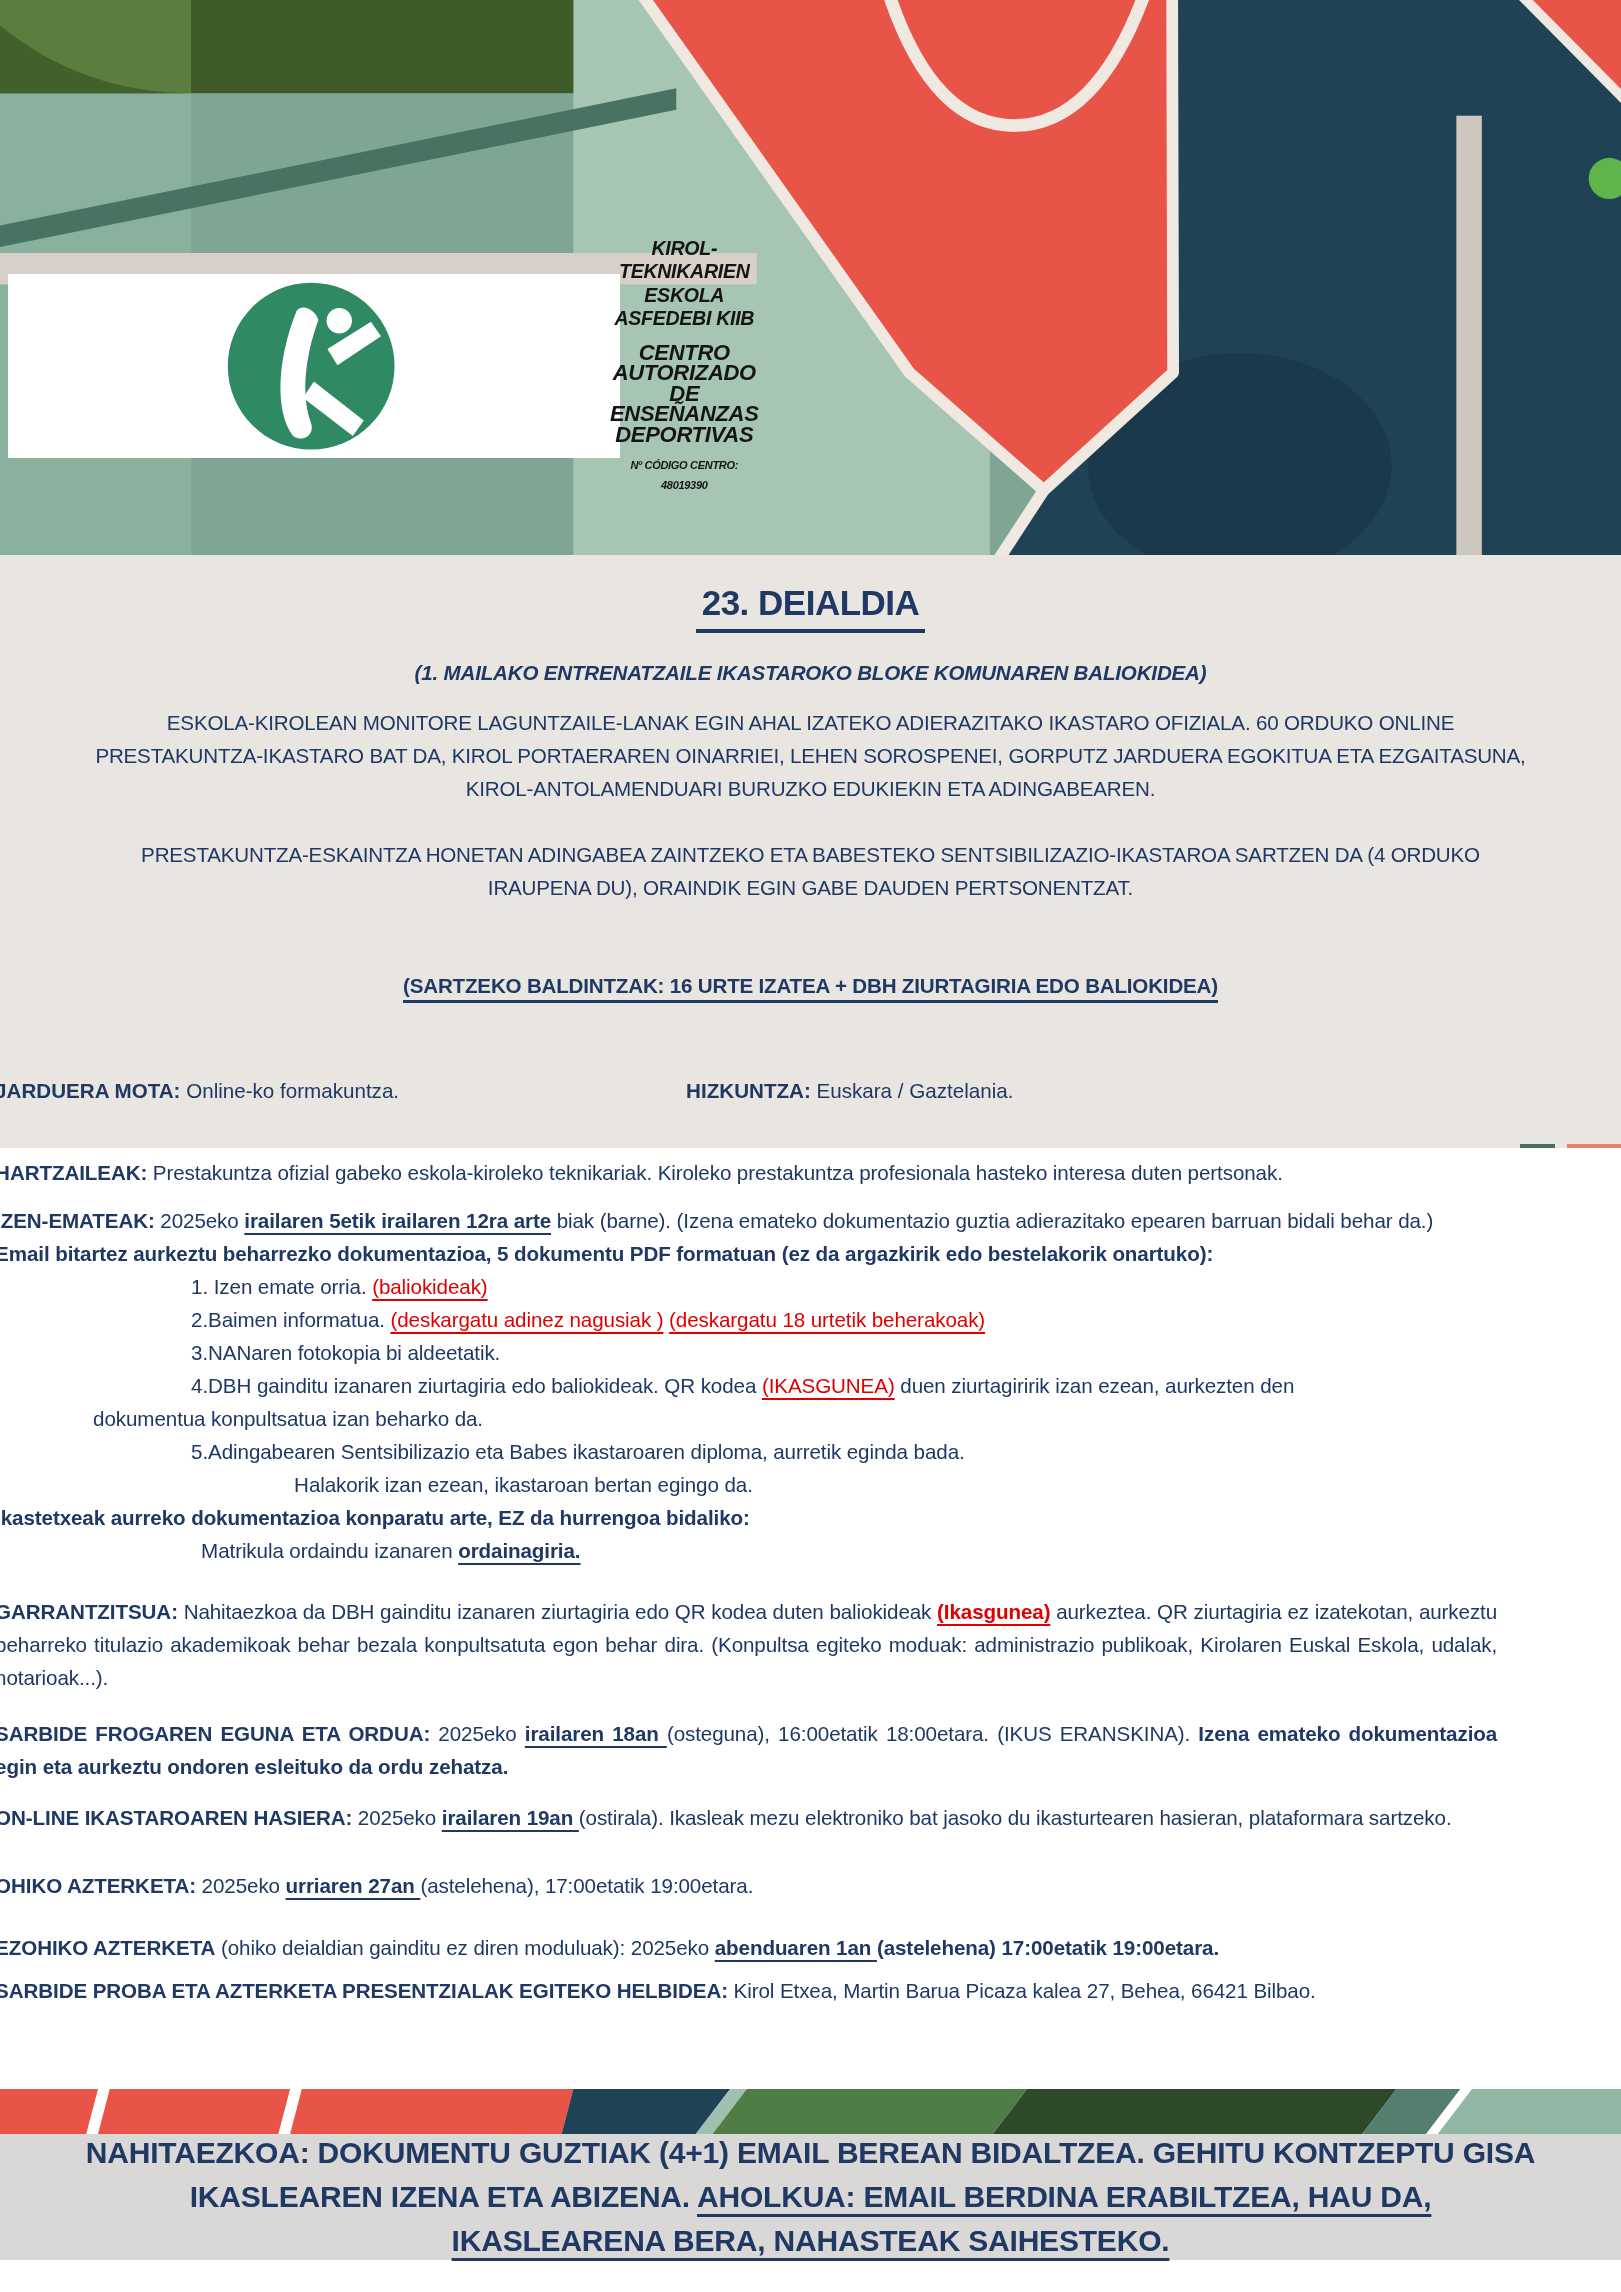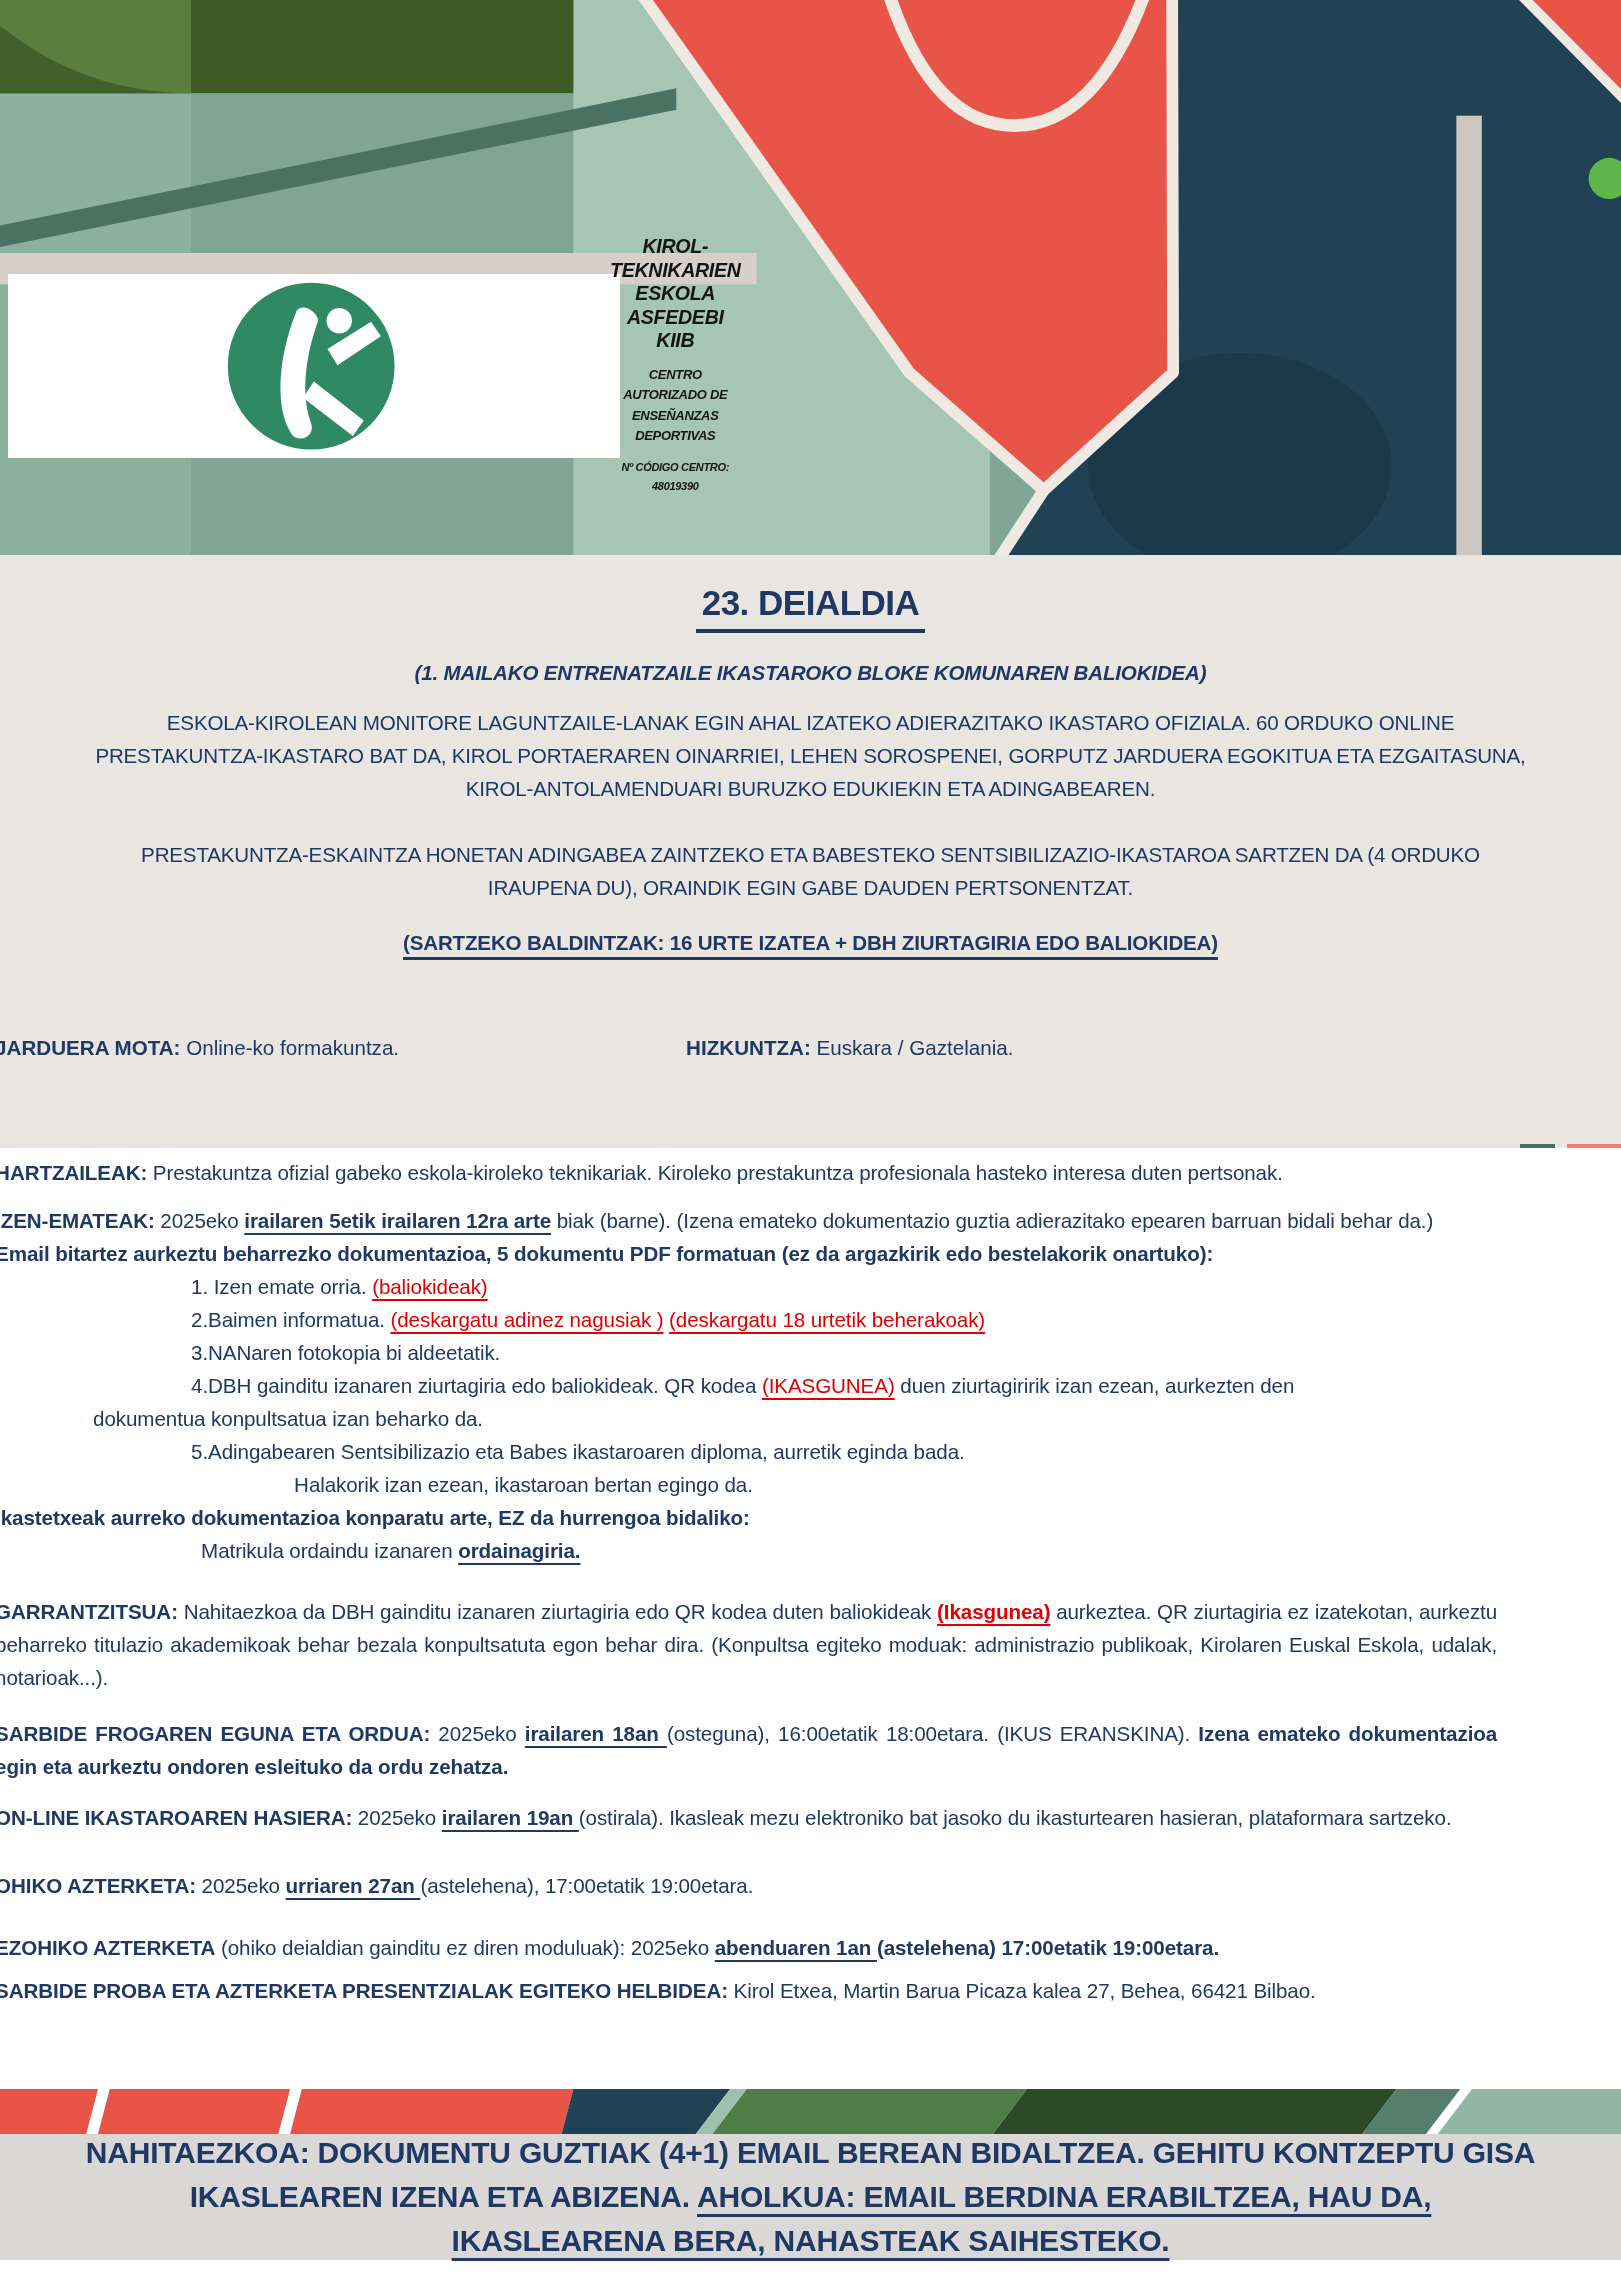--- a/index.html
+++ b/index.html
@@ -17,40 +17,40 @@
   
   .collage-top{position:absolute;top:0;left:0;width:1621px;height:555px;border-radius:27px;}
   .collage-top svg{display:block;width:100%;height:100%;}
   .logo-box{
     position:absolute;top:274px;left:7.8px;width:612px;height:184px;
     background:#fff;display:flex;align-items:center;box-sizing:border-box;padding:5.9px 9.8px 5.9px 3.9px;
   }
   .logo-mark{width:173px;height:173px;flex:0 0 auto;}
   .logo-text{flex:1;text-align:center;color:#151515;font-style:italic;font-weight:bold;letter-spacing:-0.3px;}
   .logo-text .lt1{font-size:19.6px;line-height:23.5px;}
-  .logo-text .lt2{font-size:13px;line-height:20.6px;margin-top:12px;}
+  .logo-text .lt2{font-size:22px;line-height:20.6px;margin-top:12px;}
   .logo-text .lt3{font-size:11px;line-height:19.6px;margin-top:10.8px;}
   
   .band-gray{
     position:absolute;top:555px;left:0;width:1621px;height:593px;
     background:var(--band-gray);box-sizing:border-box;padding-top:13.7px;text-align:center;
   }
   .doc-title{
     margin:0;font-size:35px;line-height:47px;font-weight:bold;letter-spacing:-0.5px;
   }
   .doc-title2{margin-top:12.7px;}
   .doc-title2 span{
     display:inline-block;font-size:35px;line-height:43px;font-weight:bold;
     border-bottom:4.9px solid var(--navy);padding:0 5.9px 4.9px 5.9px;letter-spacing:-0.5px;
   }
   .doc-subtitle{margin:27.4px 0 0 0;font-size:20.6px;font-weight:bold;font-style:italic;letter-spacing:-0.2px;}
   .intro{margin:21.6px auto 0 auto;font-size:20.6px;line-height:33px;width:1431px;letter-spacing:-0.2px;}
   .intro2{margin-top:33px;width:1441px;}
   .requirements{
-    margin:27px 0 0 0;font-size:20.6px;font-weight:bold;letter-spacing:-0.2px;
+    margin:70px 0 0 0;font-size:20.6px;font-weight:bold;letter-spacing:-0.2px;
     text-decoration:underline;text-decoration-thickness:2.5px;text-underline-offset:6.9px;
   }
   .meta-row{display:flex;margin:55px 0 0 -4.9px;text-align:left;font-size:20.6px;line-height:33px;}
   .meta-col1{width:691px;flex:0 0 auto;}
   
   .content{
     position:absolute;top:1148px;left:-4.9px;width:1502px;
     font-size:20.6px;line-height:33px;letter-spacing:-0.1px;
   }
   .content p{margin:0;}

